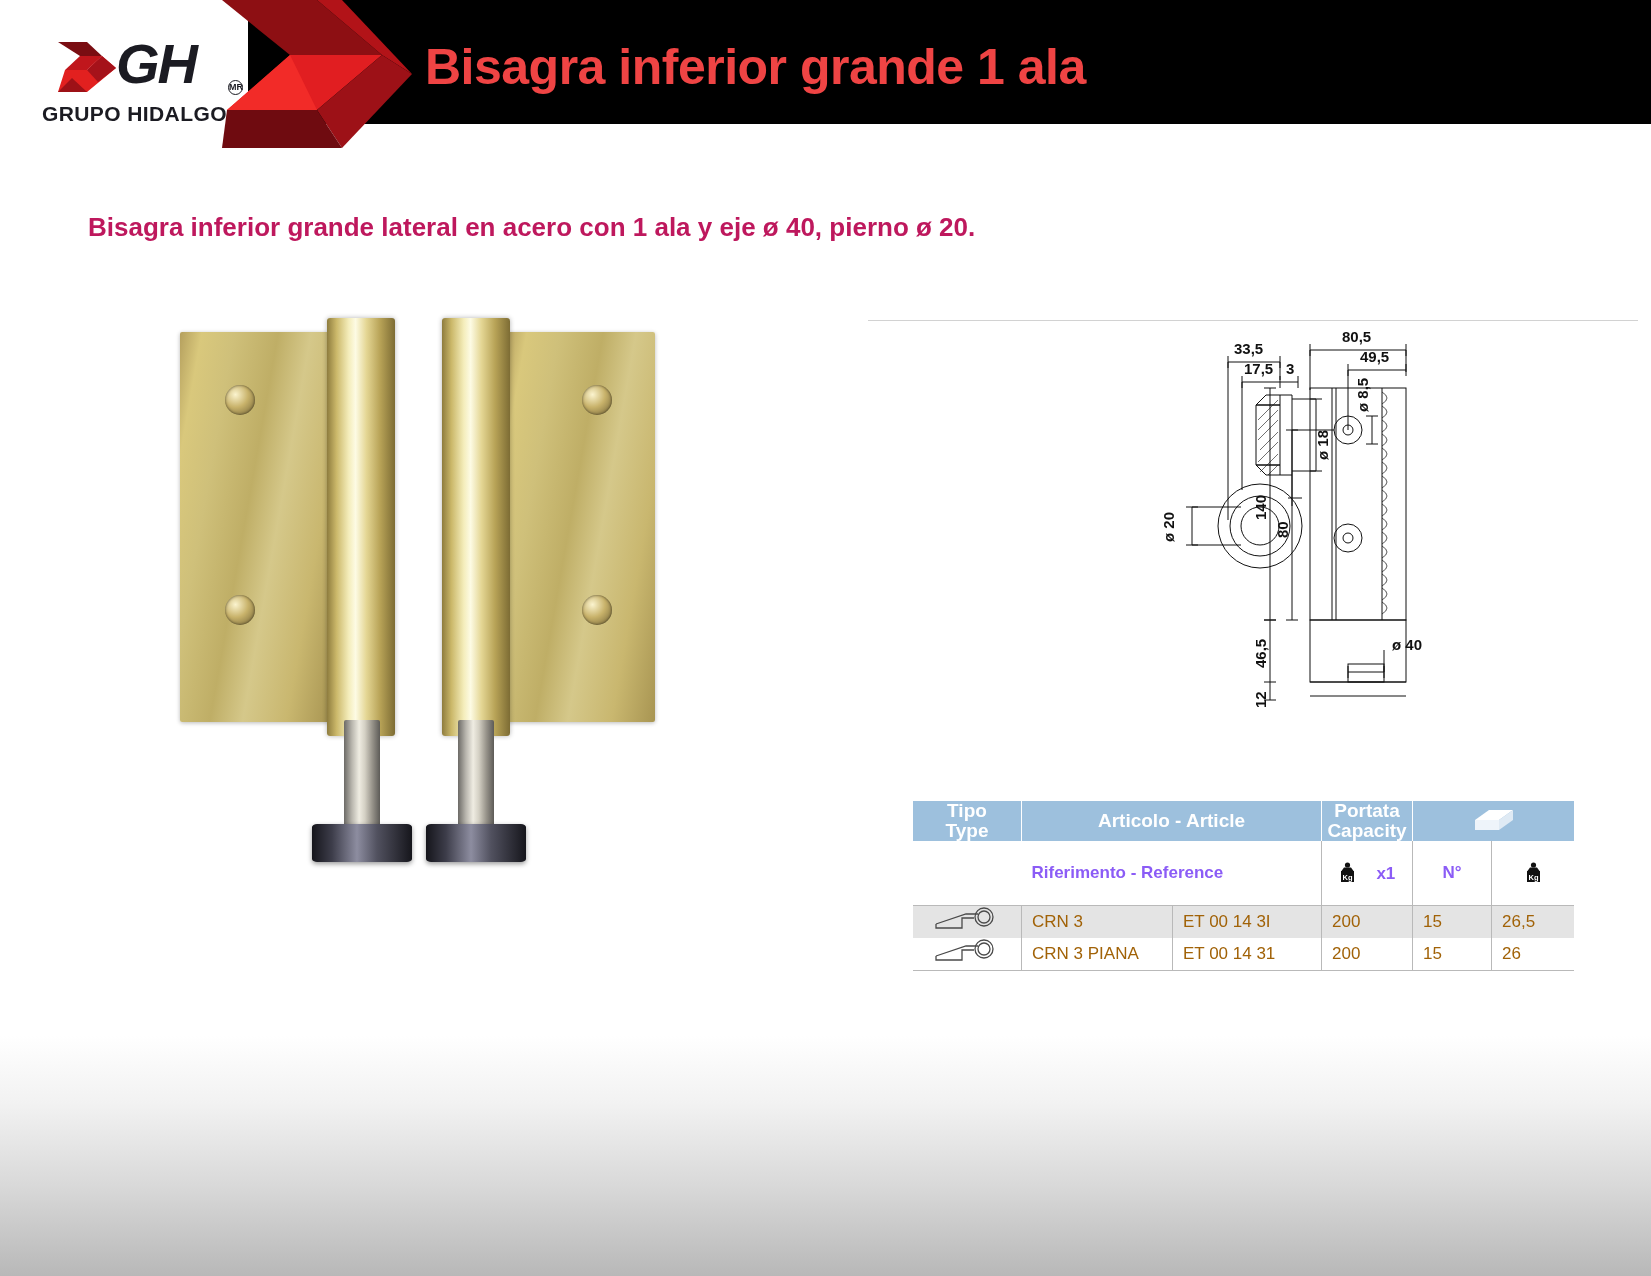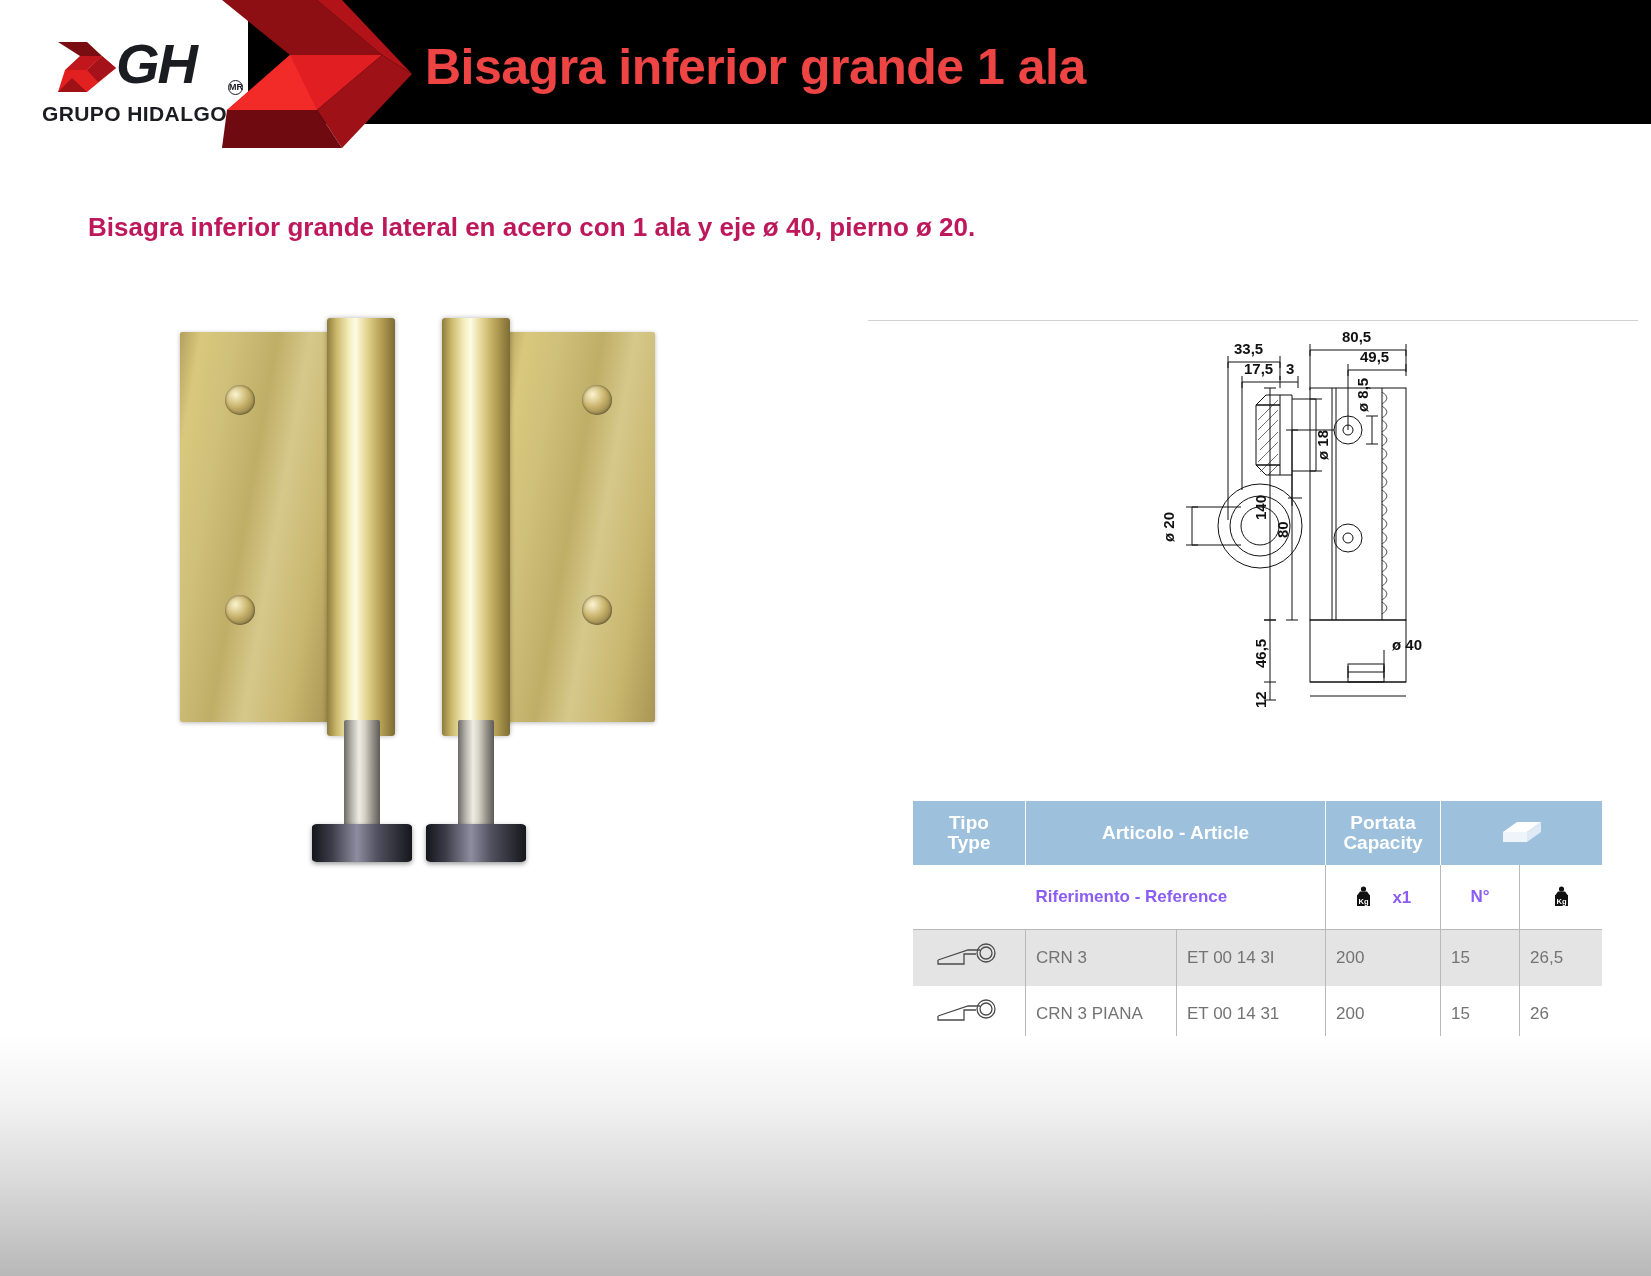--- a/index.html
+++ b/index.html
@@ -104,21 +104,21 @@
     position:absolute;left:868px;top:320px;width:770px;height:1px;
     background:#d2d2d2;
   }
 
   
   .spec-table{
     position:absolute;left:913px;top:801px;
     border-collapse:collapse;
     font-family:"Liberation Sans", sans-serif;
   }
-  .spec-table td,.spec-table th{padding:12px;}
+  .spec-table td,.spec-table th{padding:0;}
   .th-blue{
     background:#9dc0dd;color:#ffffff;
     font-size:19px;font-weight:bold;
     vertical-align:middle;
     border-right:1.5px solid #ffffff;
     padding:7px 10px;
     line-height:1.05;
   }
   .th-blue.last{border-right:none;}
   .th-blue.center{text-align:center;}
@@ -126,23 +126,23 @@
     background:#ffffff;color:#8b5cf6;
     font-size:17px;font-weight:bold;
     border-bottom:1.5px solid #b9b9b9;
     border-right:1.5px solid #b9b9b9;
     height:30px;vertical-align:middle;
     padding:17px 10px;
   }
   .row-sub td.noborder-r{border-right:none;}
   .row-sub td.center{text-align:center;}
   .row-data td{
-    font-size:17px;color:#737373;
+    font-size:17px;color:#a16207;
     height:32px;vertical-align:middle;
-    padding:12px 10px;
+    padding:0 10px;
     border-right:1.2px solid #b9b9b9;
   }
   .row-data td.center{text-align:left;}
   .row-data td.nobr{border-right:none;}
   .row-alt td{background:#e4e4e4;}
   .row-last td{border-bottom:1.5px solid #b9b9b9;}
   .kg-icon{
     display:inline-block;width:17px;height:21px;vertical-align:-4px;
   }
   .type-cell{width:88px;text-align:center;background:transparent;}

